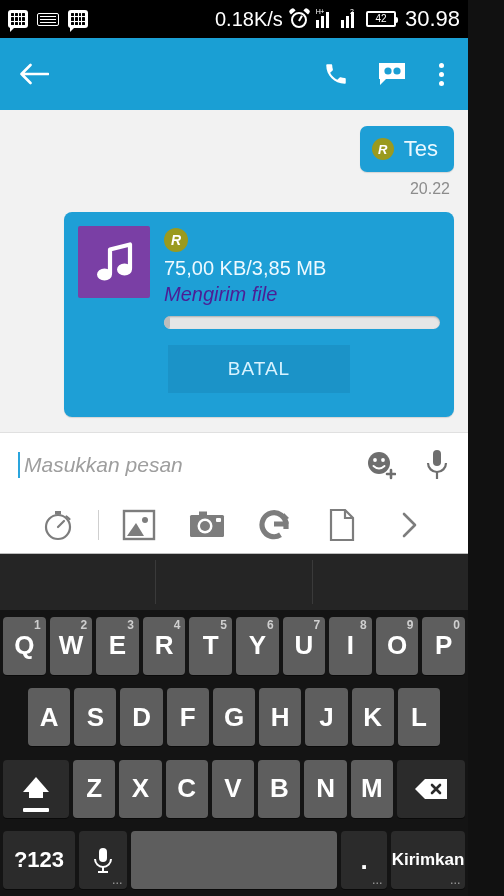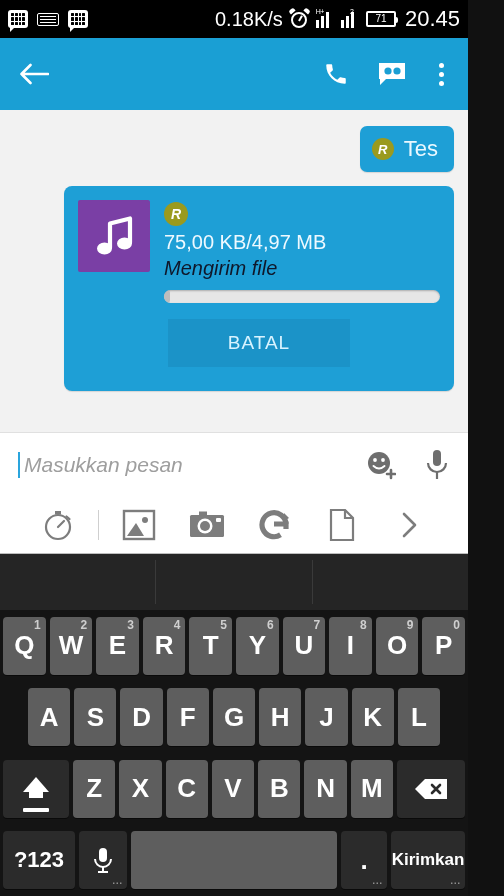--- a/index.html
+++ b/index.html
@@ -96,21 +96,21 @@
   .filecard {
     margin-top:14px; margin-left:auto; width:390px; background:#1e9fd6;
     border-radius:8px; padding:14px 14px 16px; color:#eaf8ff;
     box-shadow:0 1px 1px rgba(0,0,0,.12);
   }
   .fc-top { display:flex; gap:14px; }
   .fc-icon { width:72px; height:72px; background:#7a3fa5; border-radius:2px; flex:0 0 72px; display:flex; align-items:center; justify-content:center; }
   .fc-meta { flex:1; min-width:0; padding-top:2px; }
   .fc-title { display:flex; align-items:center; gap:9px; font-size:21px; color:#eef9ff; white-space:nowrap; overflow:hidden; }
   .fc-size { font-size:20px; margin-top:5px; color:#eef9ff; }
-  .fc-status { font-size:20px; font-style:italic; margin-top:3px; color:#0f172a; }
+  .fc-status { font-size:20px; font-style:italic; margin-top:3px; color:#4c1d95; }
   .progress { margin:10px 0 0 86px; height:13px; background:#e6e6e6; border-radius:7px; position:relative; overflow:hidden;
      box-shadow:inset 0 1px 2px rgba(0,0,0,.25); }
   .progress .bar { position:absolute; left:0; top:0; bottom:0; width:2%; background:#bdbdbd; border-radius:7px; }
   .cancel {
     margin:16px auto 8px; display:block; width:182px; height:48px; background:#1b93c8; border:none;
     color:#d8f3ff; font-size:19px; letter-spacing:1px; cursor:pointer; font-family:inherit;
   }
 
   
   .composer { flex:0 0 64px; background:#fff; border-top:1px solid #e0e0e0; display:flex; align-items:center; padding:0 18px;gap:12px; }
@@ -219,23 +219,23 @@
           <i></i>
       </span>
       <span class="sig">
         <span class="two">2</span>
         <i></i>
           <i></i>
           <i></i>
           <i></i>
       </span>
       <span class="batt">
-        <span>71</span>
-      </span>
-      <span class="sb-time">20.45</span>
+        <span>42</span>
+      </span>
+      <span class="sb-time">30.98</span>
     </div>
   </div>
 
   <div class="appbar">
     <div class="back">
       <svg width="30" height="24" viewBox="0 0 30 24">
         <path d="M11.5 3 L2.5 12 L11.5 21 M2.5 12 H29" stroke="#fff" stroke-width="2.6" fill="none" stroke-linecap="round" stroke-linejoin="round"></path>
       </svg>
     </div>
     <div class="ab-actions">
@@ -260,35 +260,36 @@
   </div>
 
   <div class="chat">
 
     <div class="row-right">
       <div class="bubble-txt">
         <span class="rbadge">R</span>
         <span>Tes</span>
       </div>
     </div>
+    <div class="stamp">20.22</div>
 
     <div class="filecard">
       <div class="fc-top">
         <div class="fc-icon">
           <svg width="44" height="46" viewBox="0 0 44 46">
             <path d="M18 34.5 V10.5 L38 5.5 V29.5" stroke="#fff" stroke-width="4.2" fill="none" stroke-linecap="round" stroke-linejoin="round"></path>
             <ellipse cx="12.5" cy="35.5" rx="7.5" ry="6" fill="#fff"></ellipse>
             <ellipse cx="32.5" cy="30.5" rx="7.5" ry="6" fill="#fff"></ellipse>
           </svg>
         </div>
         <div class="fc-meta">
           <div class="fc-title">
             <span class="rbadge big">R</span>
           </div>
-          <div class="fc-size">75,00 KB/4,97 MB</div>
+          <div class="fc-size">75,00 KB/3,85 MB</div>
           <div class="fc-status">Mengirim file</div>
         </div>
       </div>
       <div class="progress">
         <div class="bar" style="width: 2%;"></div>
       </div>
       <button class="cancel">BATAL</button>
     </div>
   </div>
 

